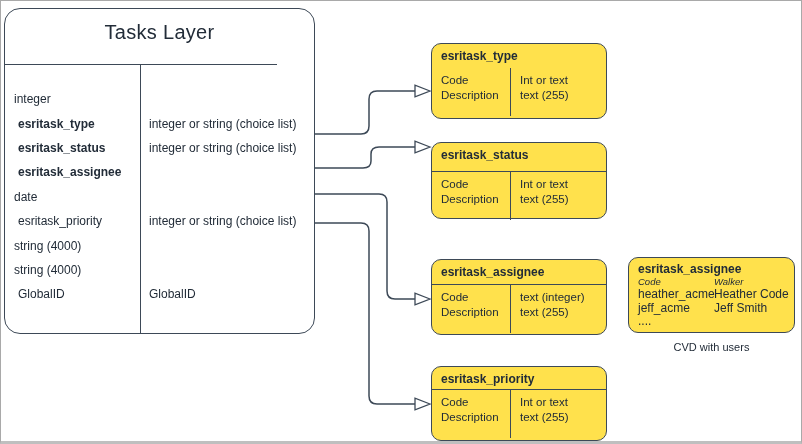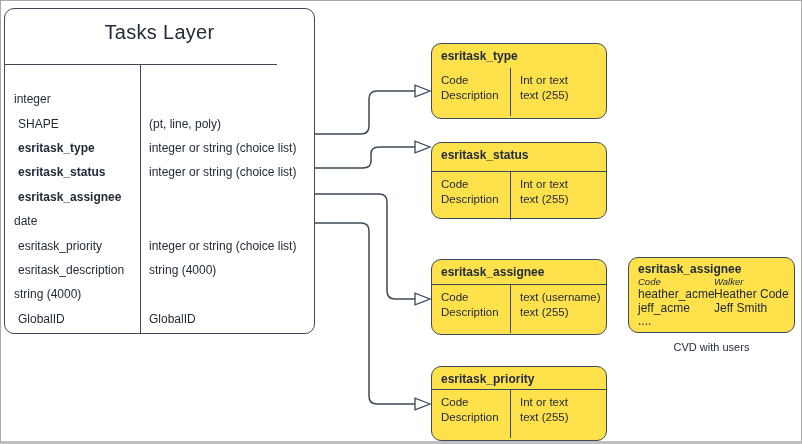--- a/index.html
+++ b/index.html
@@ -11,21 +11,21 @@
     border:1px solid #a9a9a9;
     border-bottom:3px solid #bfbfbf;
     font-family:"Liberation Sans", sans-serif;
     color:#222c38;
     overflow:hidden;
   }
   
   .tasks-box{
     position:absolute;left:3px;top:7px;width:311px;height:326px;
     box-sizing:border-box;
-    border:1.5px solid #3d4957;border-radius:10px;background:#fff;
+    border:1.5px solid #3d4957;border-radius:16px;background:#fff;
   }
   .tasks-title{
     position:absolute;top:12px;left:0;width:100%;
     text-align:center;font-size:20px;letter-spacing:.3px;
   }
   .tasks-sep{
     position:absolute;top:55px;left:0;width:272px;height:0;
     border-top:1.5px solid #3d4957;
   }
   .tasks-coldiv{
@@ -86,44 +86,39 @@
   </svg>
 
   <div class="tasks-box">
     <div class="tasks-title">Tasks Layer</div>
     <div class="tasks-sep"></div>
     <div class="tasks-coldiv"></div>
     <div class="tasks-rows">
       <div class="trow">
         <span class="ftype">integer</span>
       </div>
-      <div class="trow">
-        <span class="fname">SHAPE</span>
-        <span class="ftype">(pt, line, poly)</span>
-      </div>
       <div class="trow bold">
         <span class="fname">esritask_type</span>
         <span class="ftype">integer or string (choice list)</span>
       </div>
       <div class="trow bold">
         <span class="fname">esritask_status</span>
         <span class="ftype">integer or string (choice list)</span>
       </div>
       <div class="trow bold">
         <span class="fname">esritask_assignee</span>
       </div>
       <div class="trow">
         <span class="ftype">date</span>
       </div>
       <div class="trow">
         <span class="fname">esritask_priority</span>
         <span class="ftype">integer or string (choice list)</span>
       </div>
       <div class="trow">
-        <span class="fname">esritask_description</span>
         <span class="ftype">string (4000)</span>
       </div>
       <div class="trow">
         <span class="ftype">string (4000)</span>
       </div>
       <div class="trow">
         <span class="fname">GlobalID</span>
         <span class="ftype">GlobalID</span>
       </div>
     </div>
@@ -158,21 +153,21 @@
   </div>
 
   <div class="dom-box" style="top:258px;height:76px;">
     <div class="dom-title">esritask_assignee</div>
     <div class="dom-body">
       <div class="dom-col left">
         <div>Code</div>
         <div>Description</div>
       </div>
       <div class="dom-col right">
-        <div>text  (username)</div>
+        <div>text  (integer)</div>
         <div>text (255)</div>
       </div>
     </div>
   </div>
 
   <div class="dom-box" style="top:365px;height:75px;">
     <div class="dom-title" style="height:17px;">esritask_priority</div>
     <div class="dom-body">
       <div class="dom-col left">
         <div>Code</div>

